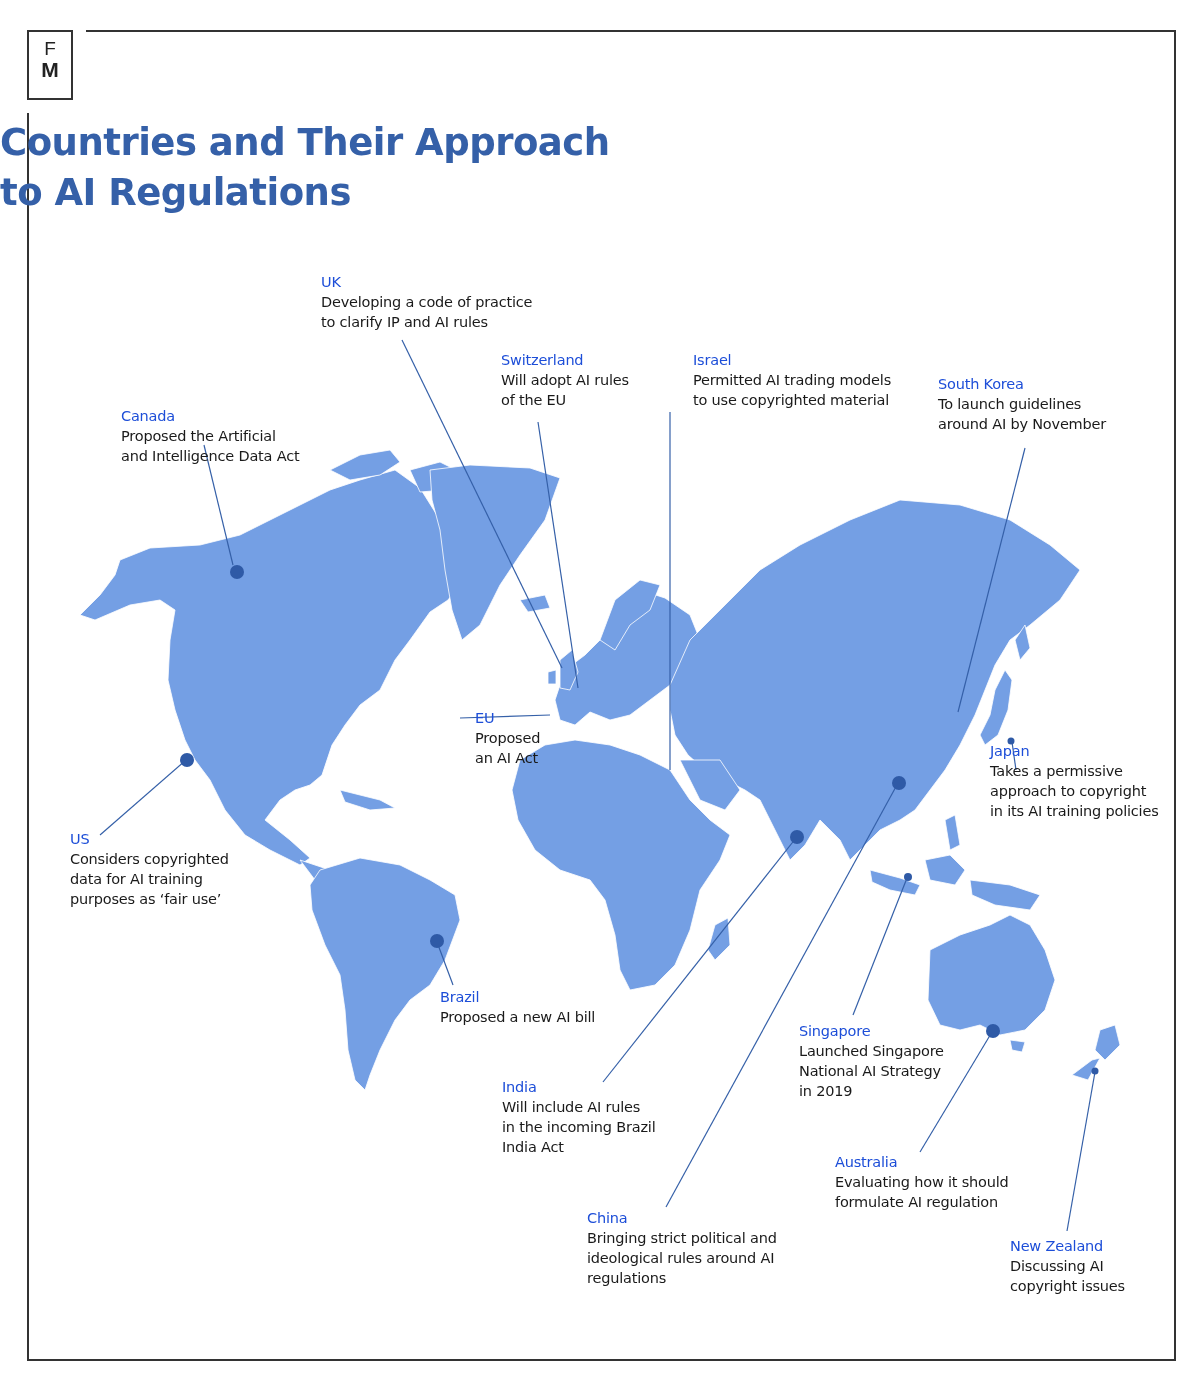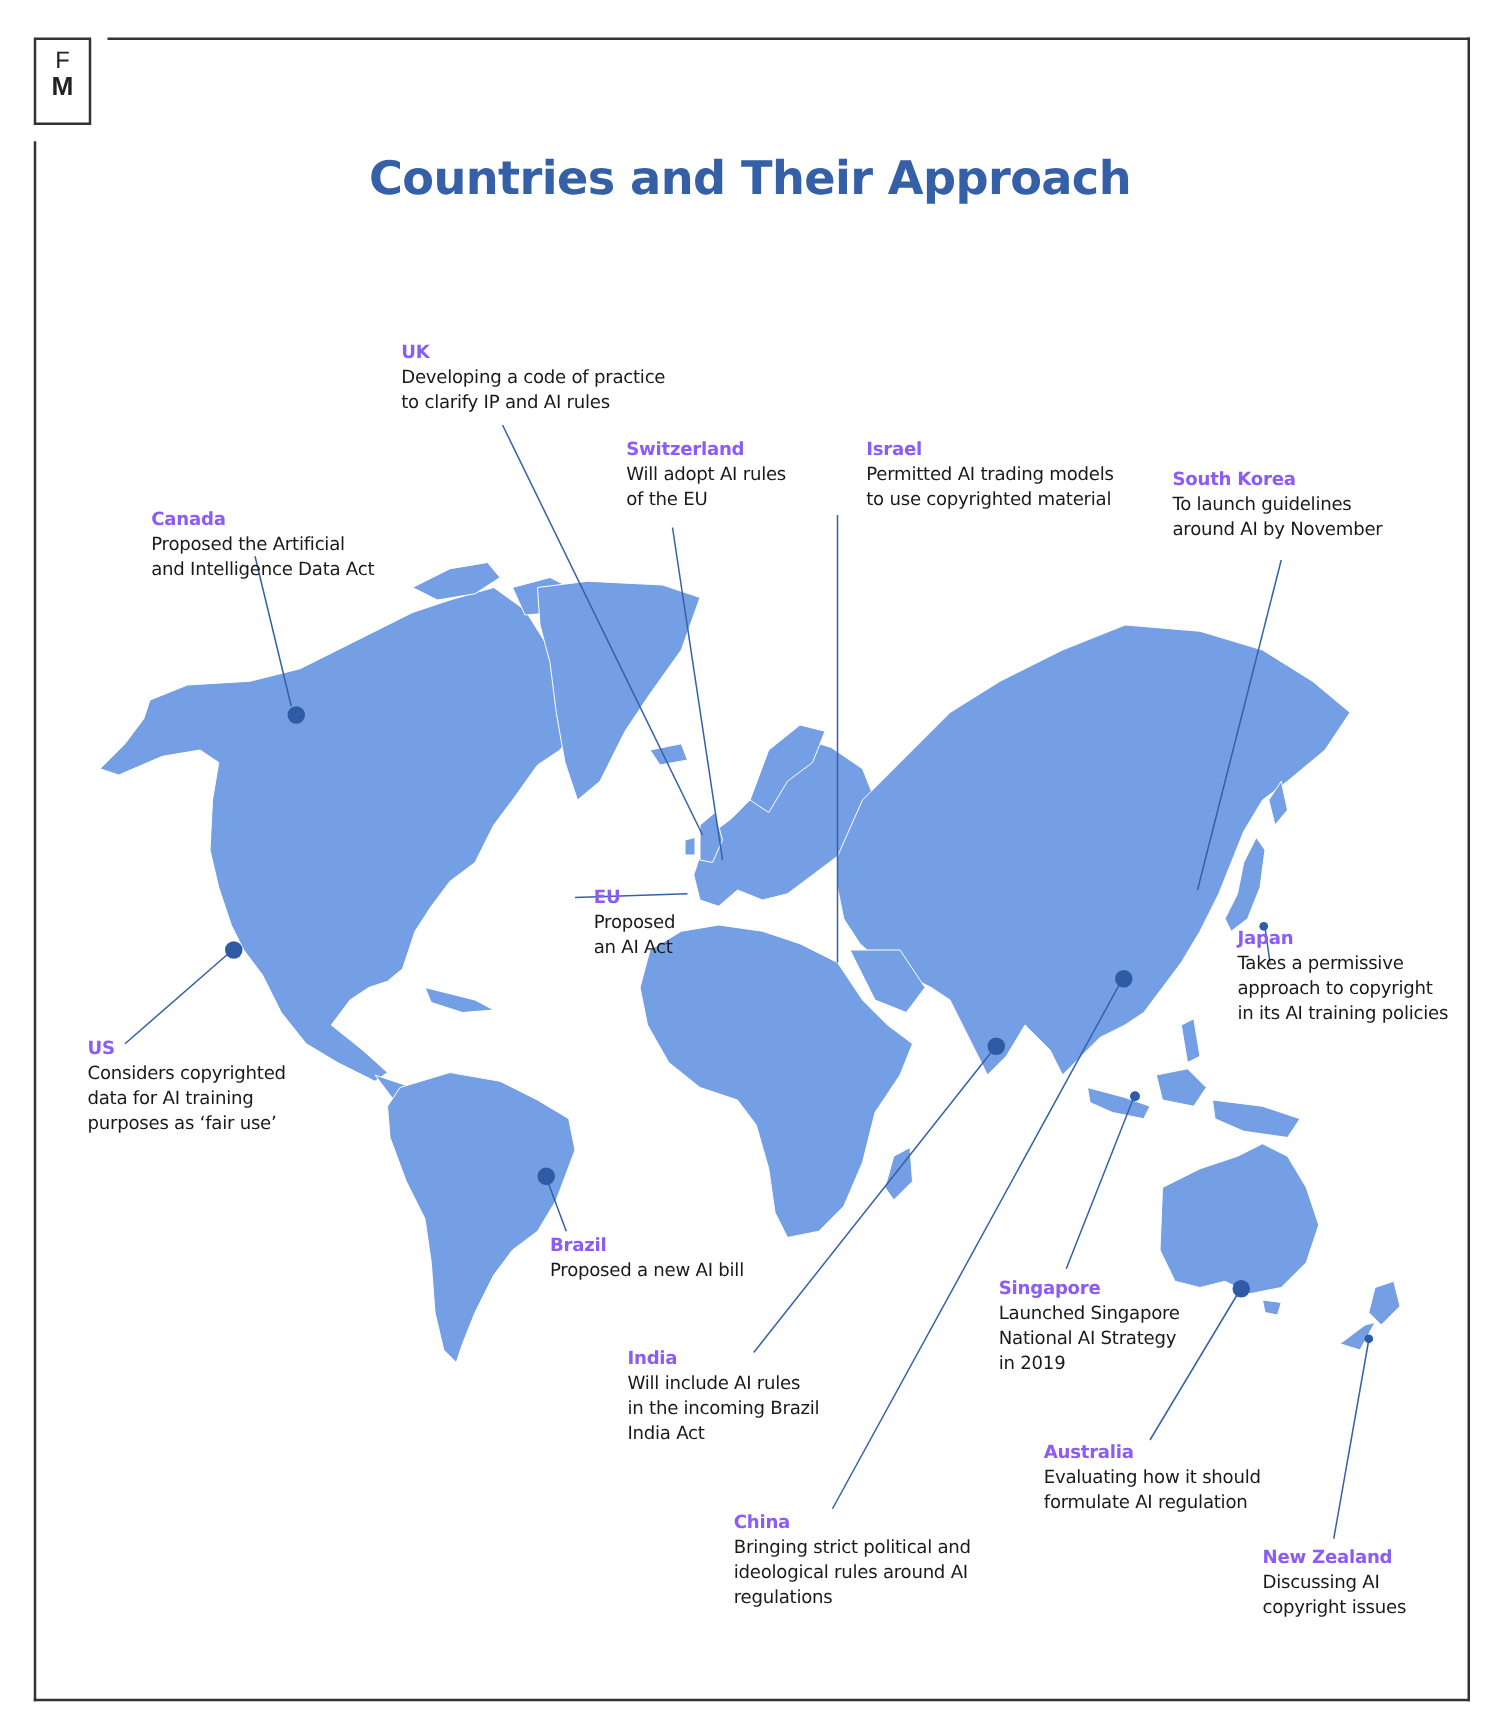--- a/index.html
+++ b/index.html
@@ -2,41 +2,42 @@
 <html><head>
 <meta charset="utf-8">
 <style>
   * { margin:0; padding:0; box-sizing:border-box; }
   html, body { width:1200px; height:1386px; background:#ffffff; overflow:hidden; }
   body { position:relative; font-family:"DejaVu Sans", "Liberation Sans", sans-serif; color:#111; }
   .frame-line { position:absolute; background:#333333; }
   .logo { position:absolute; left:27px; top:30px; width:46px; height:70px; border:2px solid #333; text-align:center; }
   .logo .f { display:block; font-family:"Liberation Sans", sans-serif; font-size:19px; font-weight:normal; margin-top:7px; line-height:20px; color:#222; }
   .logo .m { display:block; font-family:"Liberation Sans", sans-serif; font-size:21px; font-weight:bold; line-height:22px; color:#222; }
-  .title { position:absolute; left:0; top:118px; width:1200px; text-align:center; font-family:"DejaVu Sans", sans-serif; font-weight:bold; font-size:37px; line-height:50px; color:#3560a8; letter-spacing:-0.5px; }
+  .title { position:absolute; left:0; top:118px; width:1200px; text-align:left; font-family:"DejaVu Sans", sans-serif; font-weight:bold; font-size:37px; line-height:50px; color:#3560a8; letter-spacing:-0.5px; }
   .map { position:absolute; left:0; top:0; width:1200px; height:1386px; }
   .label { position:absolute; font-family:"DejaVu Sans", sans-serif; font-size:14.5px; line-height:20px; color:#1a1a1a; white-space:nowrap; letter-spacing:-0.2px; }
-  .label .name { display:block; font-weight:bold; color:#8b5cf6; }
+  .label .name { display:block; font-weight:normal; color:#1d4ed8; }
   .label .desc { display:block; }
 </style>
 </head>
 <body>
 
 <div class="frame-line" style="left:86px; top:30px; width:1090px; height:2px;"></div>
 <div class="frame-line" style="left:1174px; top:30px; width:2px; height:1331px;"></div>
 <div class="frame-line" style="left:27px; top:1359px; width:1149px; height:2px;"></div>
 <div class="frame-line" style="left:27px; top:113px; width:2px; height:1248px;"></div>
 
 <div class="logo">
   <span class="f">F</span>
   <span class="m">M</span>
 </div>
 
 <div class="title">
   <div>Countries and Their Approach</div>
+  <div>to AI Regulations</div>
 </div>
 
 <svg class="map" viewBox="0 0 1200 1386" xmlns="http://www.w3.org/2000/svg">
   <g fill="#749fe4" stroke="#ffffff" stroke-width="0.8" stroke-linejoin="round">
 
     <path d="M120,560 L150,548 L200,545 L240,535 L270,520 L300,505 L330,490 L360,480 L395,470 L420,488 L440,520 L455,548 L470,570 L448,600 L430,612 L410,640 L395,660 L380,690 L360,705 L345,725 L332,745 L322,775 L310,785 L295,790 L280,800 L265,820 L290,840 L310,858 L300,865 L270,850 L245,835 L225,810 L210,780 L195,760 L185,740 L175,710 L168,680 L170,640 L175,610 L160,600 L130,605 L95,620 L80,615 L100,595 L115,575 Z"></path>
 
     <path d="M330,470 L360,455 L390,450 L400,462 L380,475 L350,480 Z"></path>
     <path d="M410,470 L440,462 L460,472 L445,490 L420,492 Z"></path>
 

